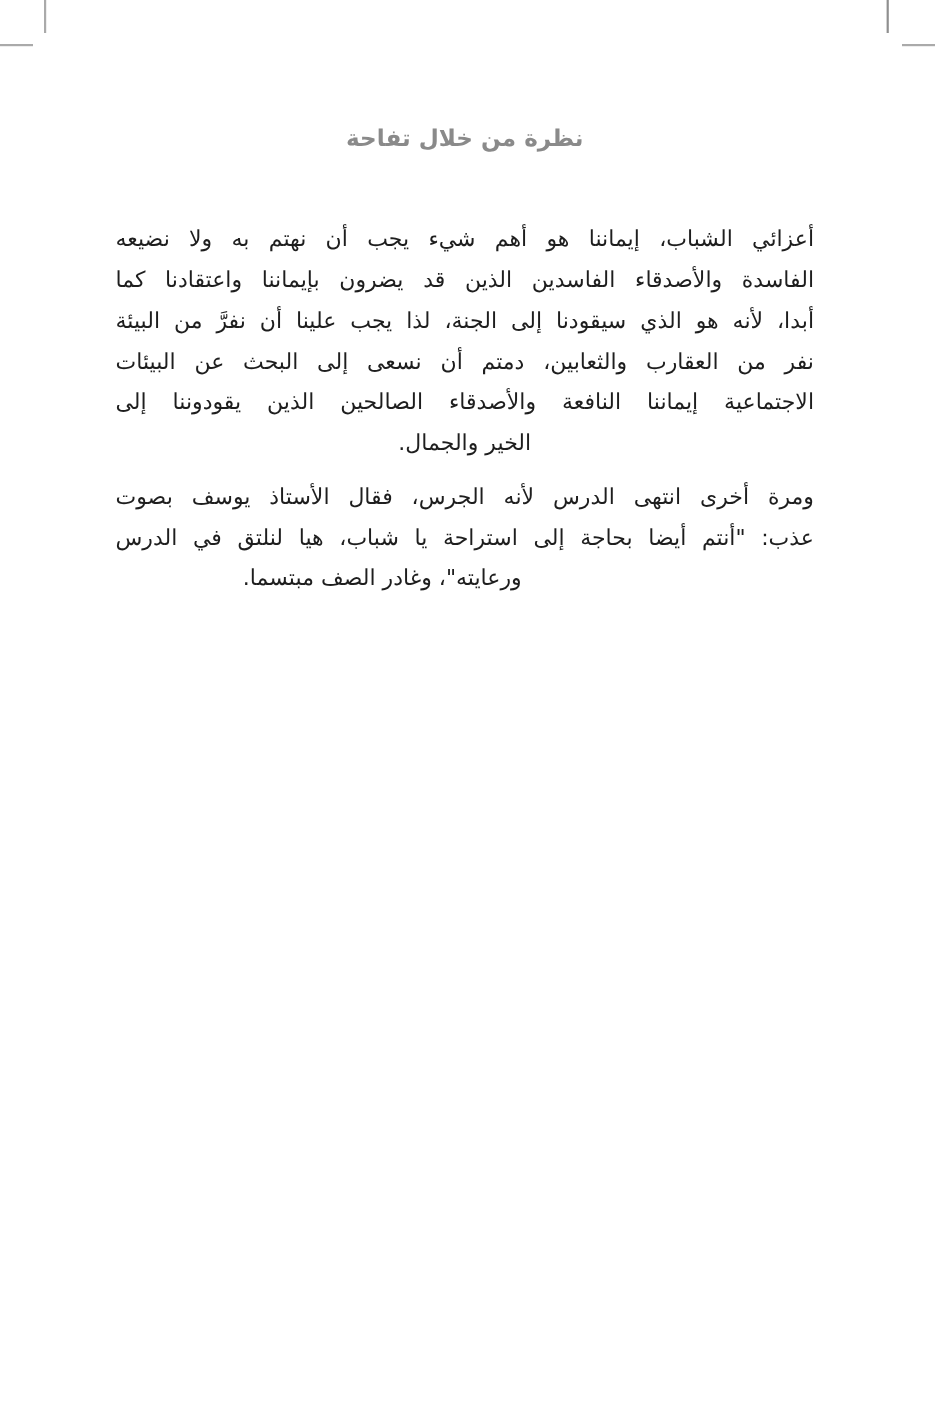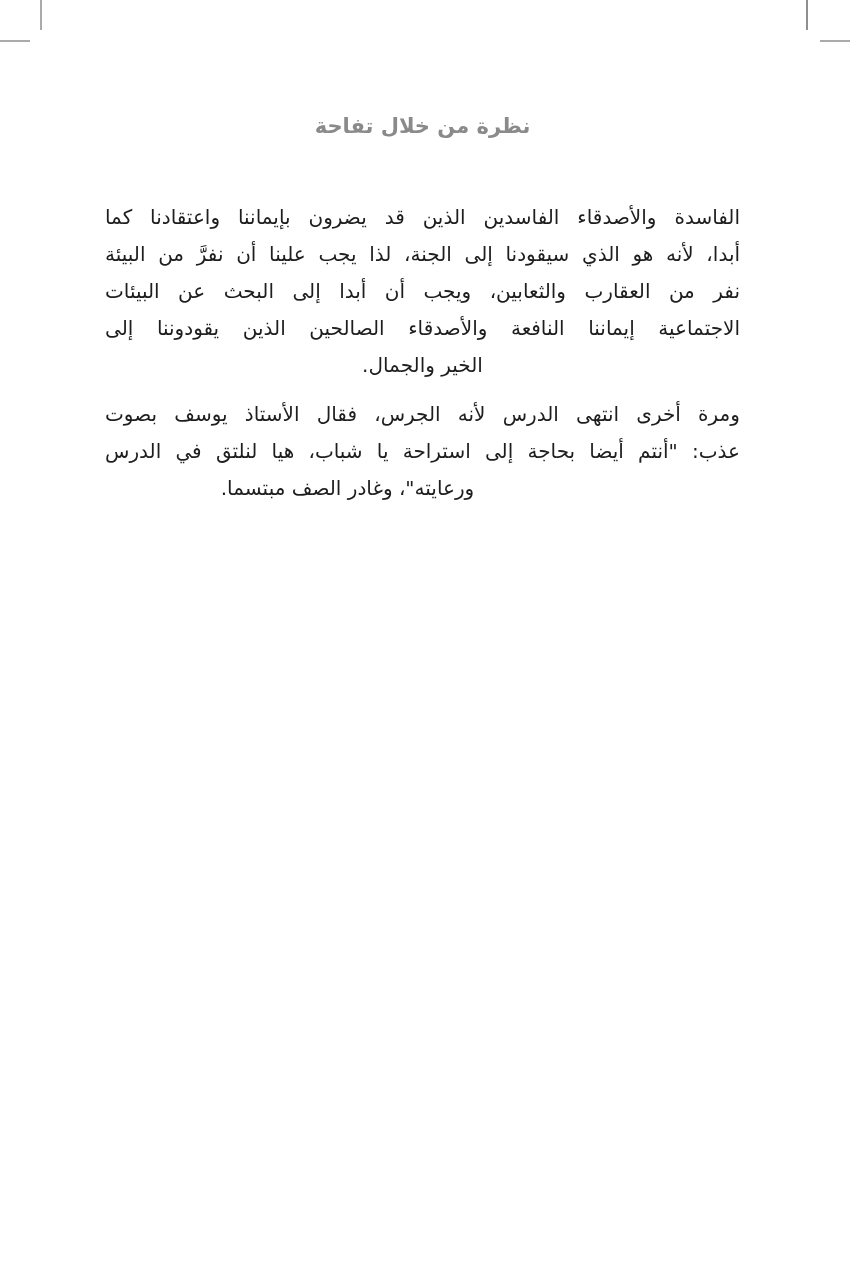--- a/index.html
+++ b/index.html
@@ -100,23 +100,24 @@
   <div class="corner tr-h"></div>
   <div class="corner bl-h"></div>
   <div class="corner bl-v"></div>
   <div class="corner br-h"></div>
   <div class="corner br-v"></div>
 
   <div class="title">نظرة من خلال تفاحة</div>
 
   <div class="body-col" id="body-col">
       <div class="paragraph">
+        <div class="text-line">أعزائي الشباب، إيماننا هو أهم شيء يجب أن نهتم به ولا نضيعه</div>
         <div class="text-line">الفاسدة والأصدقاء الفاسدين الذين قد يضرون بإيماننا واعتقادنا كما</div>
         <div class="text-line">أبدا، لأنه هو الذي سيقودنا إلى الجنة، لذا يجب علينا أن نفرَّ من البيئة</div>
-        <div class="text-line">نفر من العقارب والثعابين، ويجب أن أبدا إلى البحث عن البيئات</div>
+        <div class="text-line">نفر من العقارب والثعابين، دمتم أن نسعى إلى البحث عن البيئات</div>
         <div class="text-line">الاجتماعية إيماننا النافعة والأصدقاء الصالحين الذين يقودوننا إلى</div>
         <div class="text-line last-center">الخير والجمال.</div>
       </div>
       <div class="paragraph">
         <div class="text-line">ومرة أخرى انتهى الدرس لأنه الجرس، فقال الأستاذ يوسف بصوت</div>
         <div class="text-line">عذب: "أنتم أيضا بحاجة إلى استراحة يا شباب، هيا لنلتق في الدرس</div>
         <div class="text-line last-center shift-left">ورعايته"، وغادر الصف مبتسما.</div>
       </div>
     </div>
 

